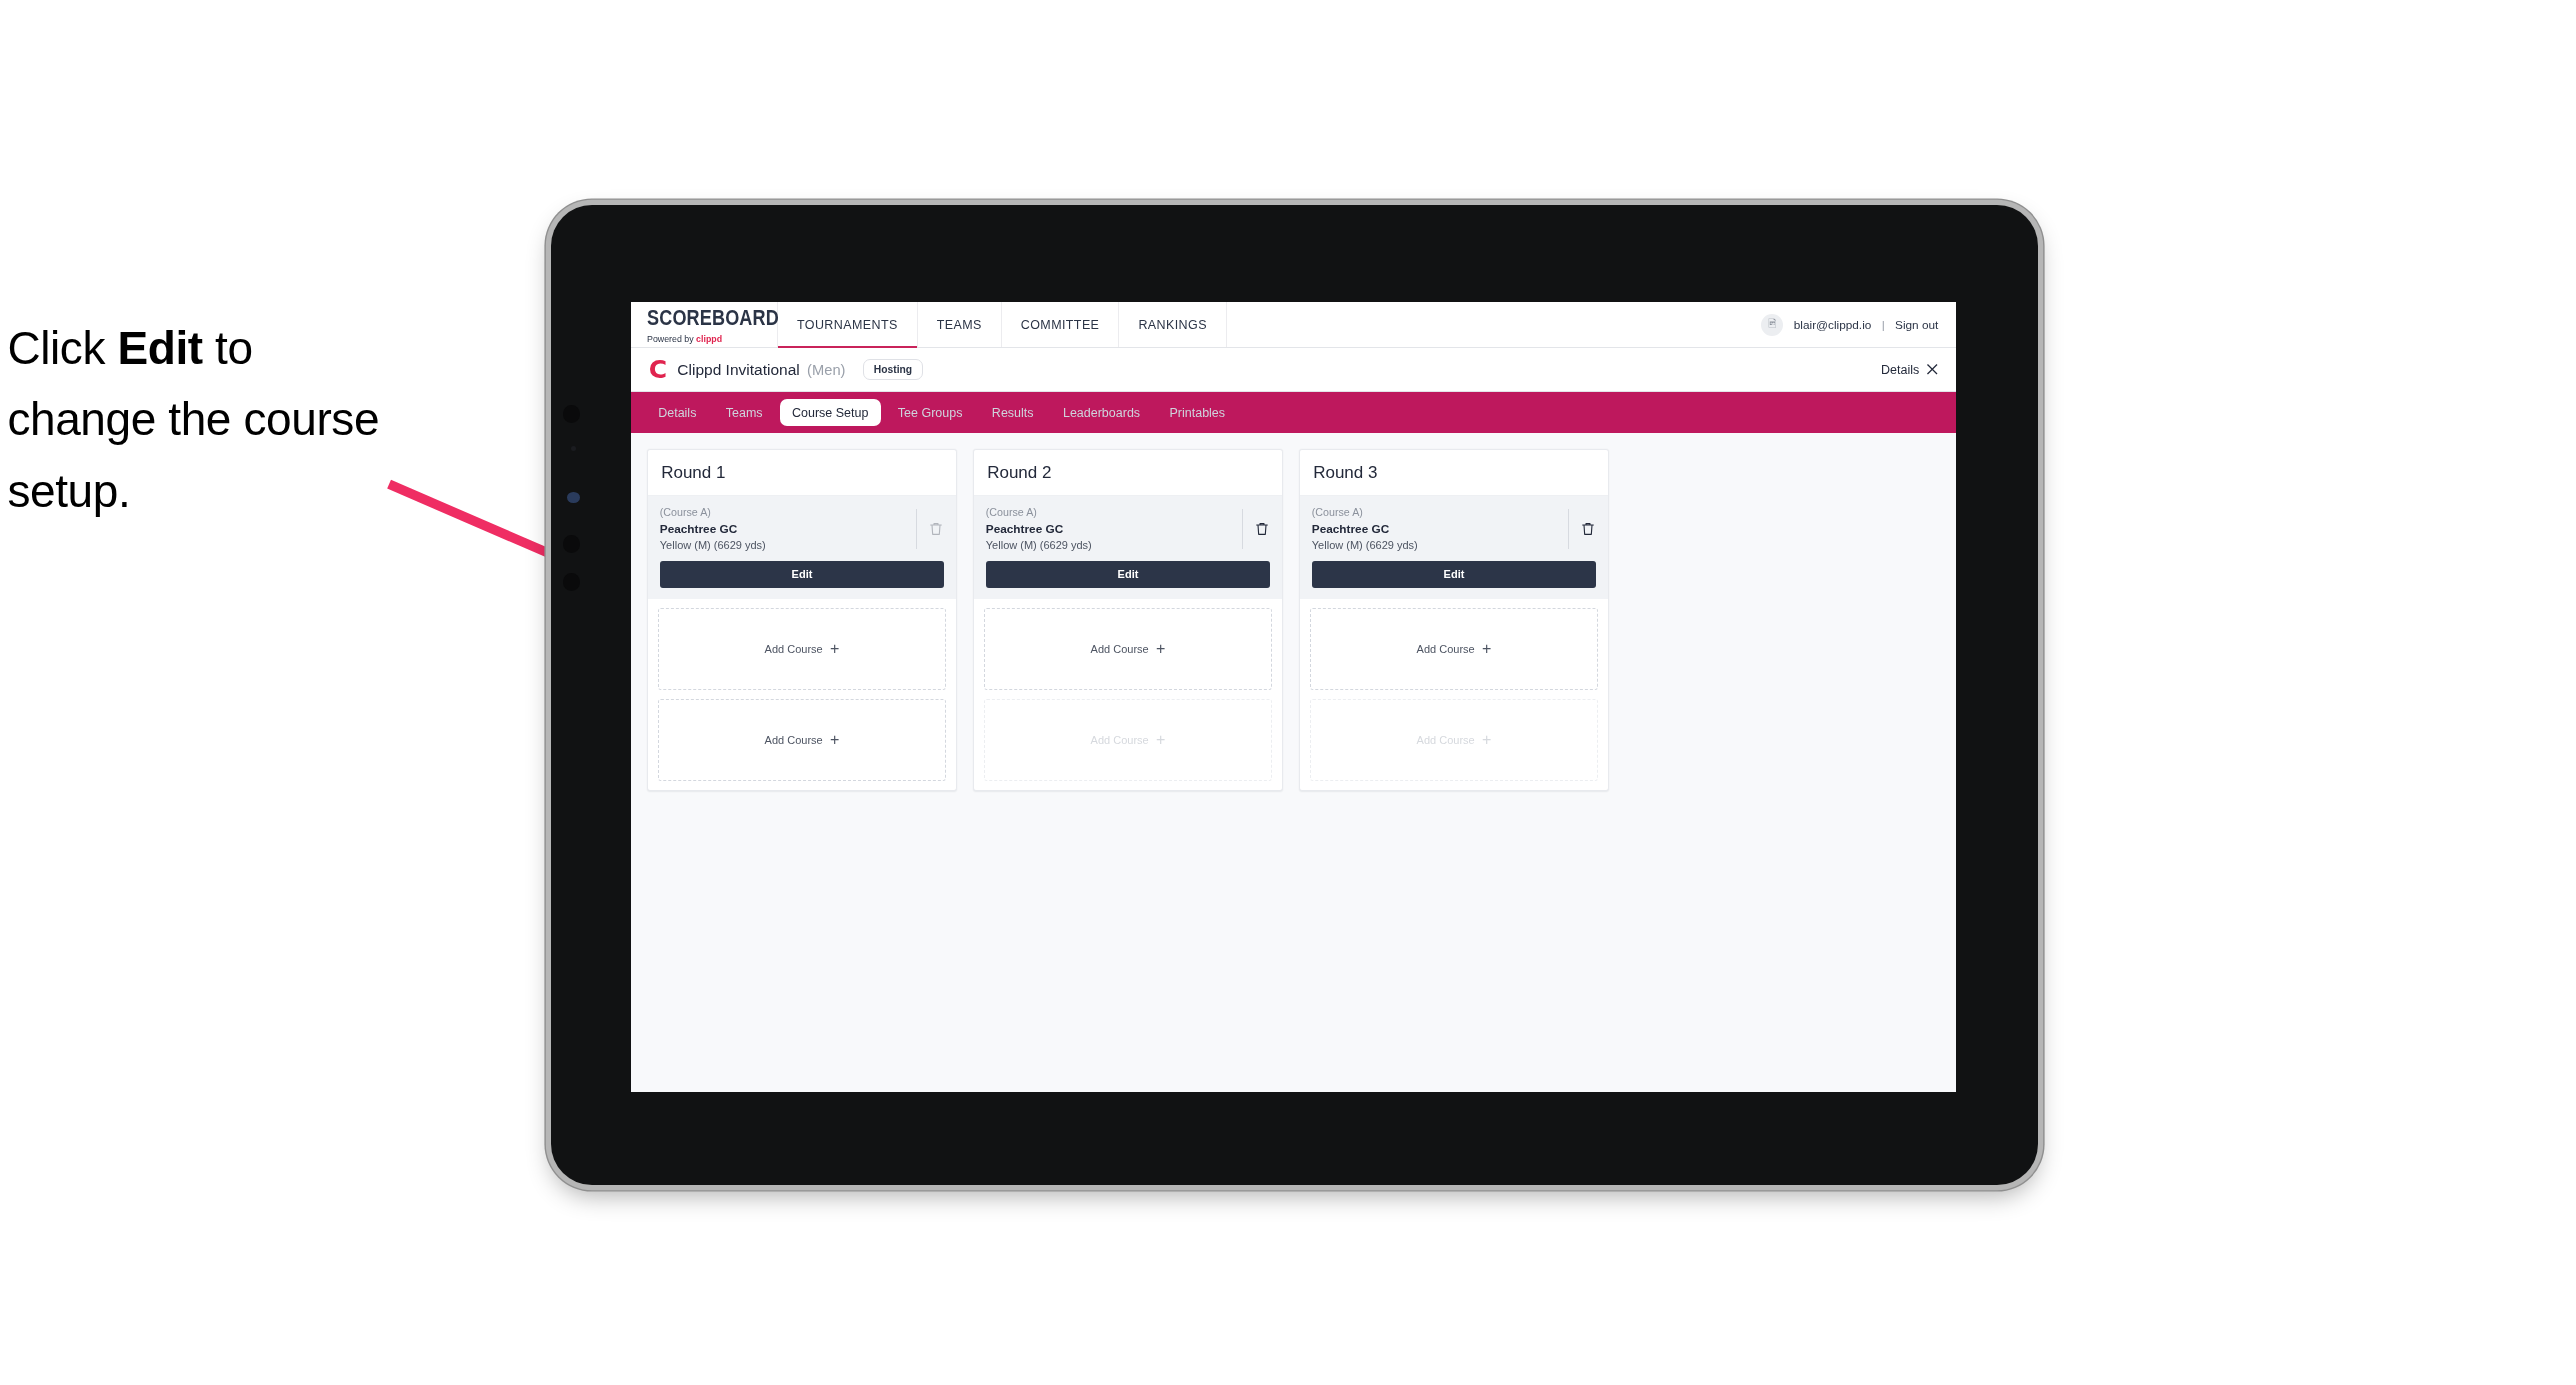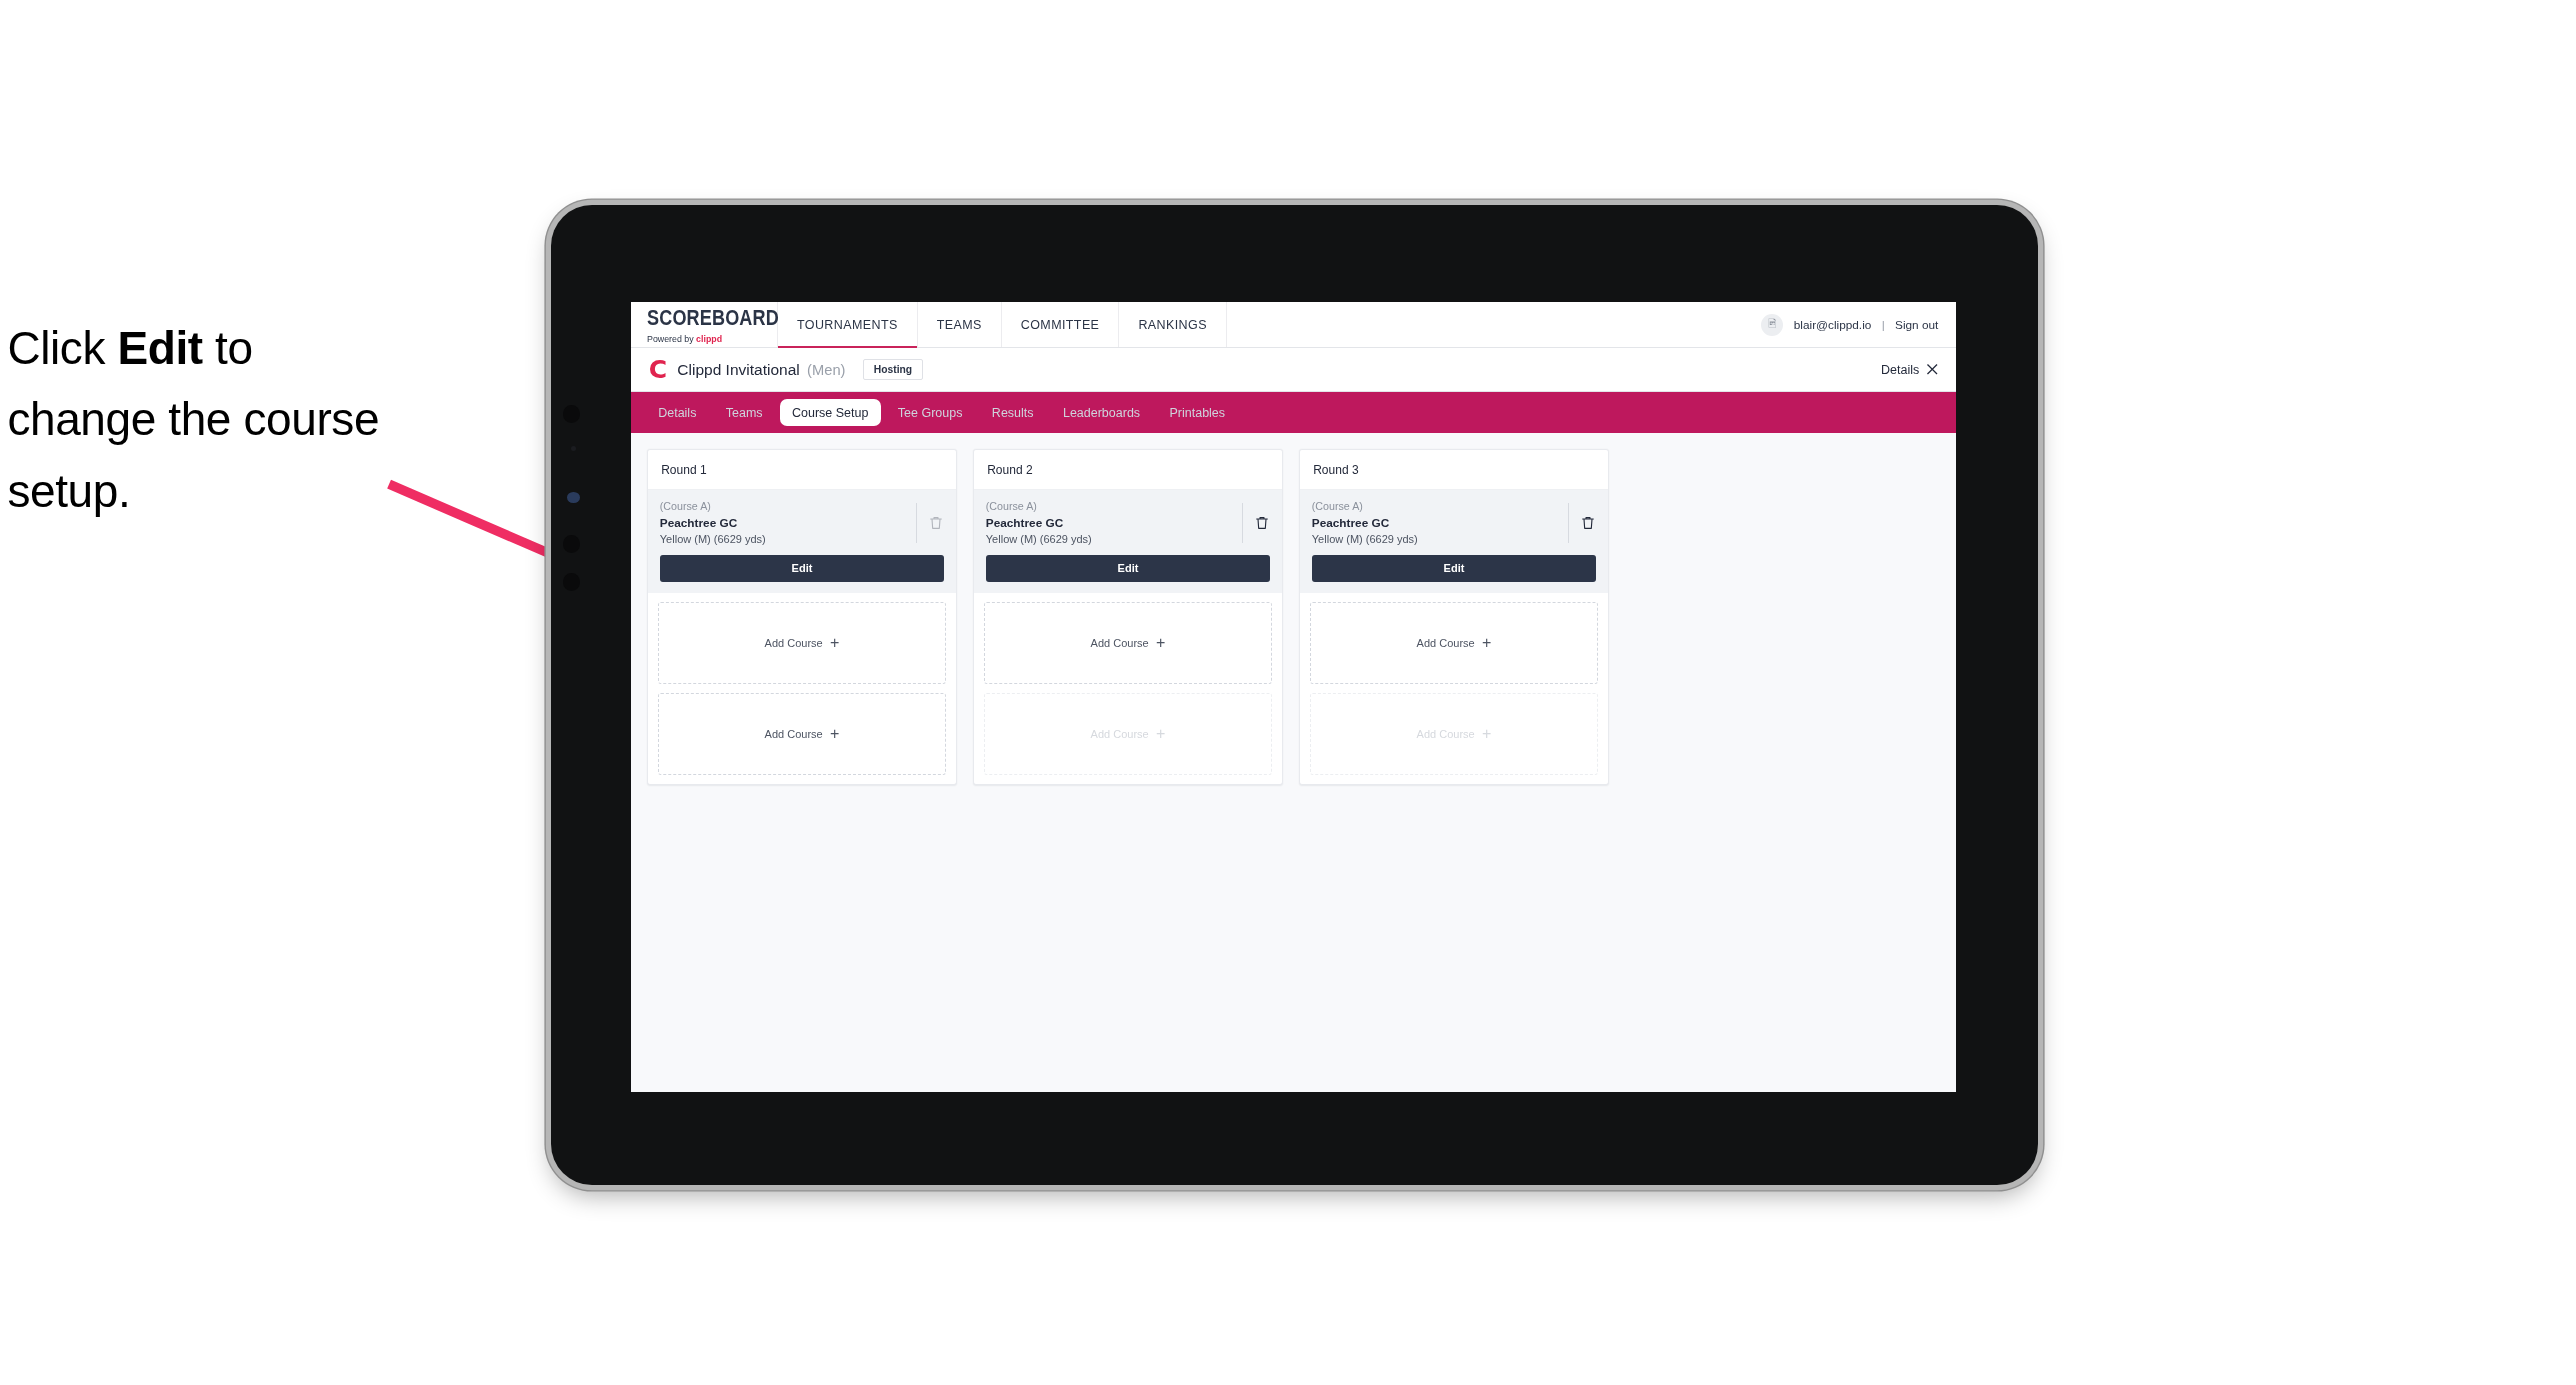--- a/index.html
+++ b/index.html
@@ -90,21 +90,21 @@
     height: 44px; background: #ffffff; border-bottom: 0.7px solid #e3e5e9;
     display: flex; align-items: center; padding: 0 17.7px; gap: 10.3px;
   }
   #clogo { font-size: 25px; font-weight: 700; color: #e0244f; line-height: 1;
            font-family: "DejaVu Sans", sans-serif; }
   #tname { font-size: 15.5px; color: #23293a; font-weight: 400;
            font-family: "Liberation Sans Narrow","Liberation Sans",sans-serif; }
   #tgender { font-size: 14.7px; color: #9aa0aa; margin-left: -2.9px;
              font-family: "Liberation Sans Narrow","Liberation Sans",sans-serif; }
   #hostchip {
-    margin-left: 7.4px; padding: 4.4px 9.6px; border: 0.7px solid #dfe1e6; border-radius: 2px;
+    margin-left: 7.4px; padding: 4.4px 9.6px; border: 0.7px solid #dfe1e6; border-radius: 7px;
     font-size: 10.3px; font-weight: 700; color: #2b3446; background: #fff;
     font-family: "Liberation Sans Narrow","Liberation Sans",sans-serif;
   }
   #cancelbtn { margin-left: auto; display: flex; align-items: center; gap: 6.6px;
                font-size: 12.5px; color: #23293a; cursor: pointer; }
 
   
   #tabs {
     height: 41px; background: #be185d; display: flex; align-items: center;
     padding: 0 14.7px; gap: 4.4px;
@@ -116,21 +116,21 @@
   .tab.active { background: #ffffff; color: #23293a; font-weight: 400; border-radius: 7px; }
 
   
   #content { padding: 16px 16px; display: flex; gap: 16px; align-items: flex-start; }
   .round-col {
     width: 310px; background: #ffffff; border: 0.7px solid #e8eaee; border-radius: 2.9px;
     box-shadow: 0 0.7px 1.5px rgba(20,25,40,.07);
     padding-bottom: 8.8px;
   }
   .round-head {
-    padding: 12.5px 13.2px; font-size: 12px; color: #23293a;
+    padding: 12.5px 13.2px; font-size: 17px; color: #23293a;
     border-bottom: 0.7px solid #eef0f3;
     font-family: "Liberation Sans Narrow","Liberation Sans",sans-serif;
   }
   .course-card { background: #f1f3f6; padding: 10.3px 11.8px 11.8px 11.8px; }
   .cc-top { display: flex; align-items: flex-start; }
   .cc-txt { flex: 1; }
   .cc-sub { font-size: 10.7px; color: #8b919c;
             font-family: "Liberation Sans Narrow","Liberation Sans",sans-serif; }
   .cc-name { font-size: 11.8px; font-weight: 700; color: #23293a; margin-top: 3.7px;
              font-family: "Liberation Sans Narrow","Liberation Sans",sans-serif; }

